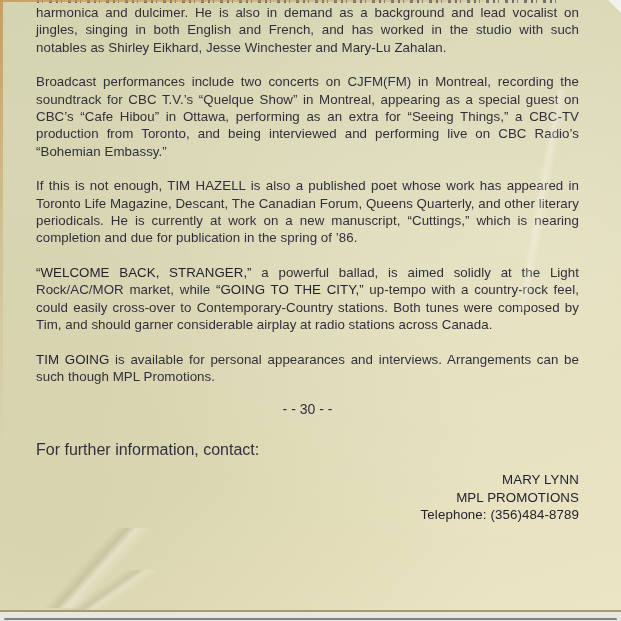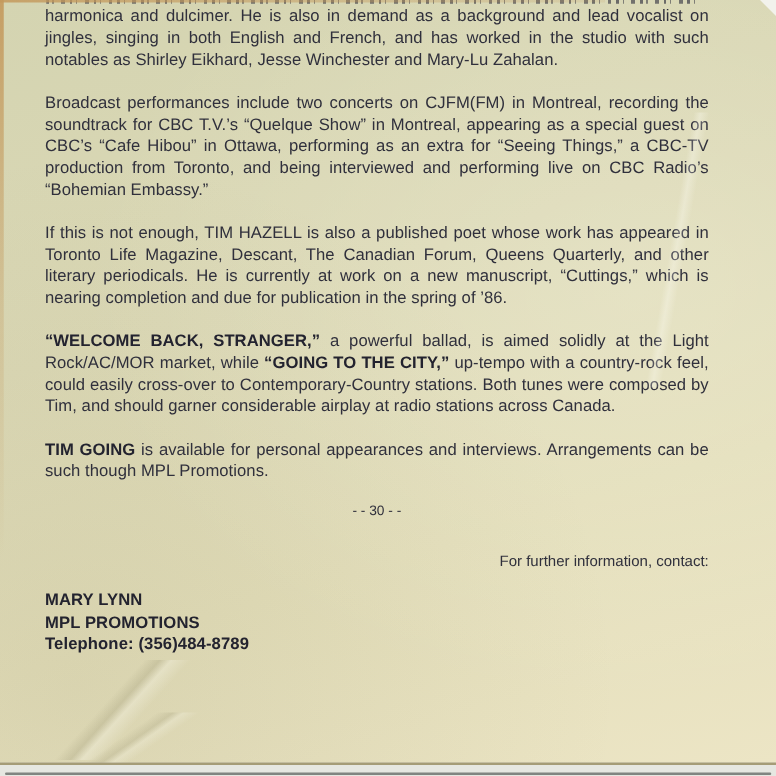--- a/index.html
+++ b/index.html
@@ -7,21 +7,21 @@
     width:621px; height:621px; overflow:hidden;
     background:#e3e4de;
     font-family:"Liberation Sans", sans-serif;
   }
   .scan { position:relative; width:621px; height:621px; }
 
   
   .paper {
     position:absolute; left:0; top:0; width:621px; height:612px;
     box-sizing:border-box;
-    padding:4px 54px 0 36px;
+    padding:4px 42px 0 36px;
     background:
       radial-gradient(ellipse at 82% 38%, rgba(255,255,242,0.22), transparent 62%),
       radial-gradient(ellipse at 10% 90%, rgba(120,115,75,0.10), transparent 55%),
       linear-gradient(163deg, #d4d4b1 0%, #dbd8b5 38%, #e3deba 68%, #ece5c5 100%);
     border-bottom:2px solid #a59c77;
   }
 
   
   .clip-top {
     position:absolute; left:37px; top:0; width:520px; height:3px;
@@ -32,34 +32,34 @@
         rgba(44,44,60,0.8) 12px 15px, transparent 15px 19px);
     opacity:0.75;
   }
 
   p.body {
     margin:0 0 17px 0;
     font-size:13.3px; line-height:17.4px;
     color:#30303c; text-align:justify;
     letter-spacing:0.05px;
   }
-  p.body b, .contact b, .contact-line { font-weight:bold; color:#23232f; }
+  p.body b, .contact b, .contact-line { font-weight:normal; color:#23232f; }
   .mb19 { margin-bottom:19px; }
   .mb15 { margin-bottom:15px; }
 
   .end-mark {
     margin:0 0 22px 0; text-align:center;
-    font-size:11px; line-height:17.4px; color:#30303c;
+    font-size:14px; line-height:17.4px; color:#30303c;
   }
   .contact-intro {
-    margin:0 0 13px 0; text-align:right;
-    font-size:12px; line-height:17.4px; color:#30303c;
+    margin:0 0 13px 0; text-align:left;
+    font-size:16px; line-height:17.4px; color:#30303c;
   }
   .contact-line {
-    text-align:left; font-size:13.3px; line-height:17.4px;
+    text-align:right; font-size:13.3px; line-height:17.4px;
     letter-spacing:0.1px;
   }
 
   
   .edge-left {
     position:absolute; left:0; top:0; width:3px; height:72%;
     background:linear-gradient(180deg, rgba(196,153,92,0.9), rgba(196,153,92,0.3) 55%, rgba(196,153,92,0));
   }
   .edge-top {
     position:absolute; left:0; top:0; width:78%; height:2px;

